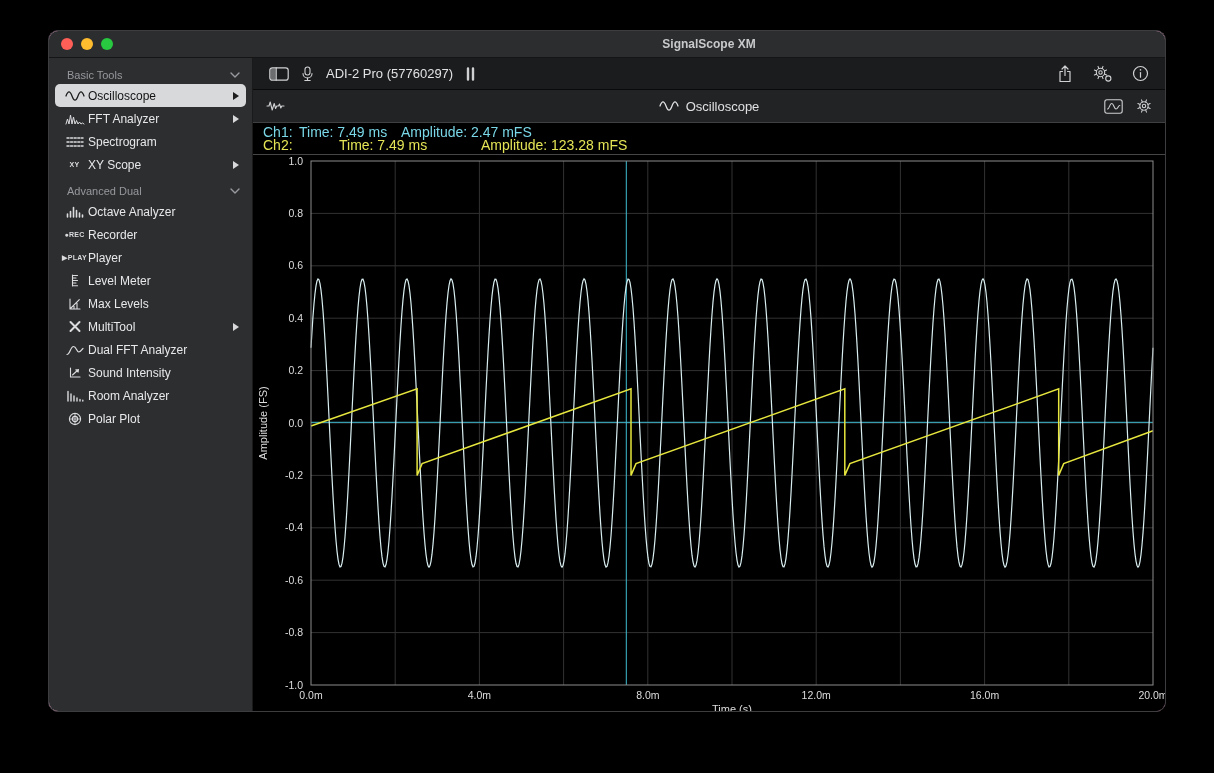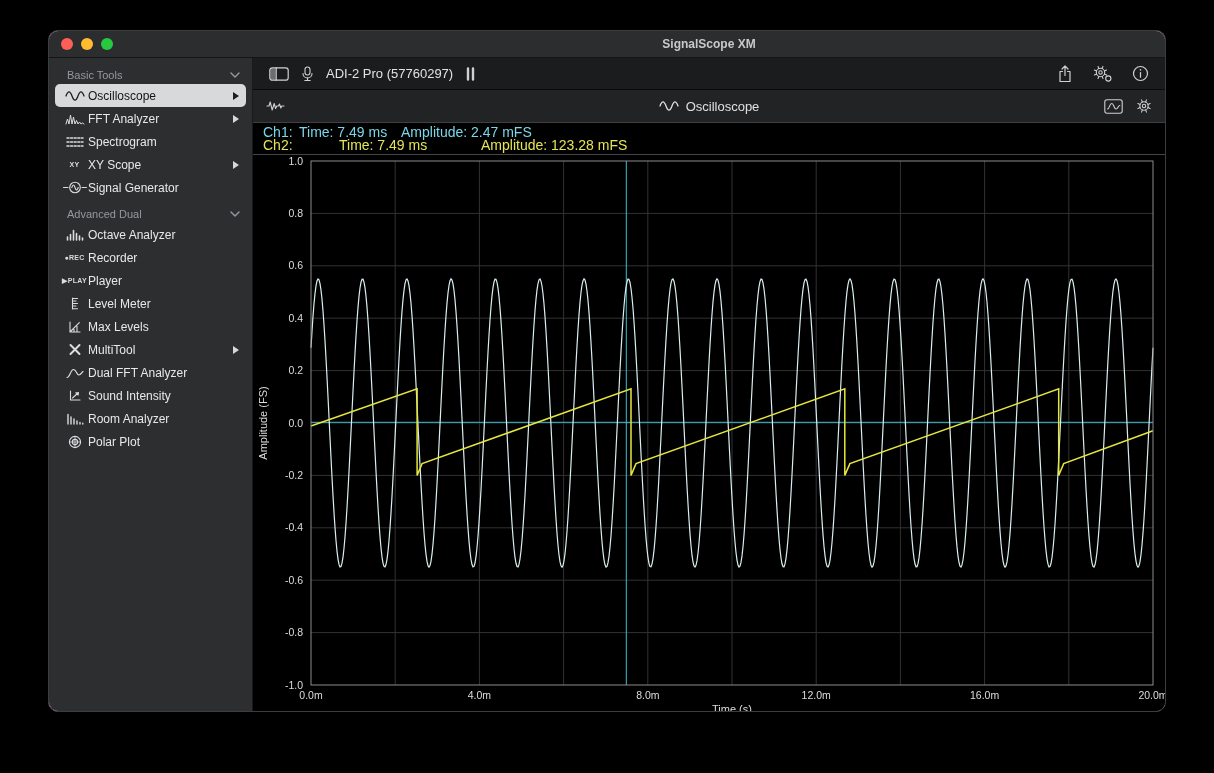--- a/index.html
+++ b/index.html
@@ -136,31 +136,20 @@
         <div class="side-item">
           <span class="iconbox">
             <span class="ticon">XY</span>
           </span>
           <span>XY Scope</span>
           <span class="arrow">
             <svg viewBox="0 0 8 10" width="8" height="10">
               <path d="M1,1 L7,5 L1,9 Z" fill="currentColor" stroke="none"></path>
             </svg>
           </span>
-        </div>
-        <div class="side-item">
-          <span class="iconbox">
-            <svg viewBox="0 0 24 13" width="24" height="13" fill="none" stroke="currentColor" stroke-width="1.1" stroke-linecap="round" stroke-linejoin="round">
-              <path d="M0.5,6.5 H5"></path>
-              <circle cx="12" cy="6.5" r="5.3"></circle>
-              <path d="M8.8,6.5 C9.9,3.2 11,3.2 12,6.5 C13,9.8 14.1,9.8 15.2,6.5"></path>
-              <path d="M19,6.5 H23.5"></path>
-            </svg>
-          </span>
-          <span>Signal Generator</span>
         </div>
         <div class="section-header">
           <span>Advanced Dual</span>
           <span style="display:flex;color:#9a9a9e">
             <svg viewBox="0 0 10 6" width="10" height="6" fill="none" stroke="currentColor" stroke-width="1.4" stroke-linecap="round" stroke-linejoin="round">
               <path d="M1,1 L5,5 L9,1"></path>
             </svg>
           </span>
         </div>
         <div class="side-item">

